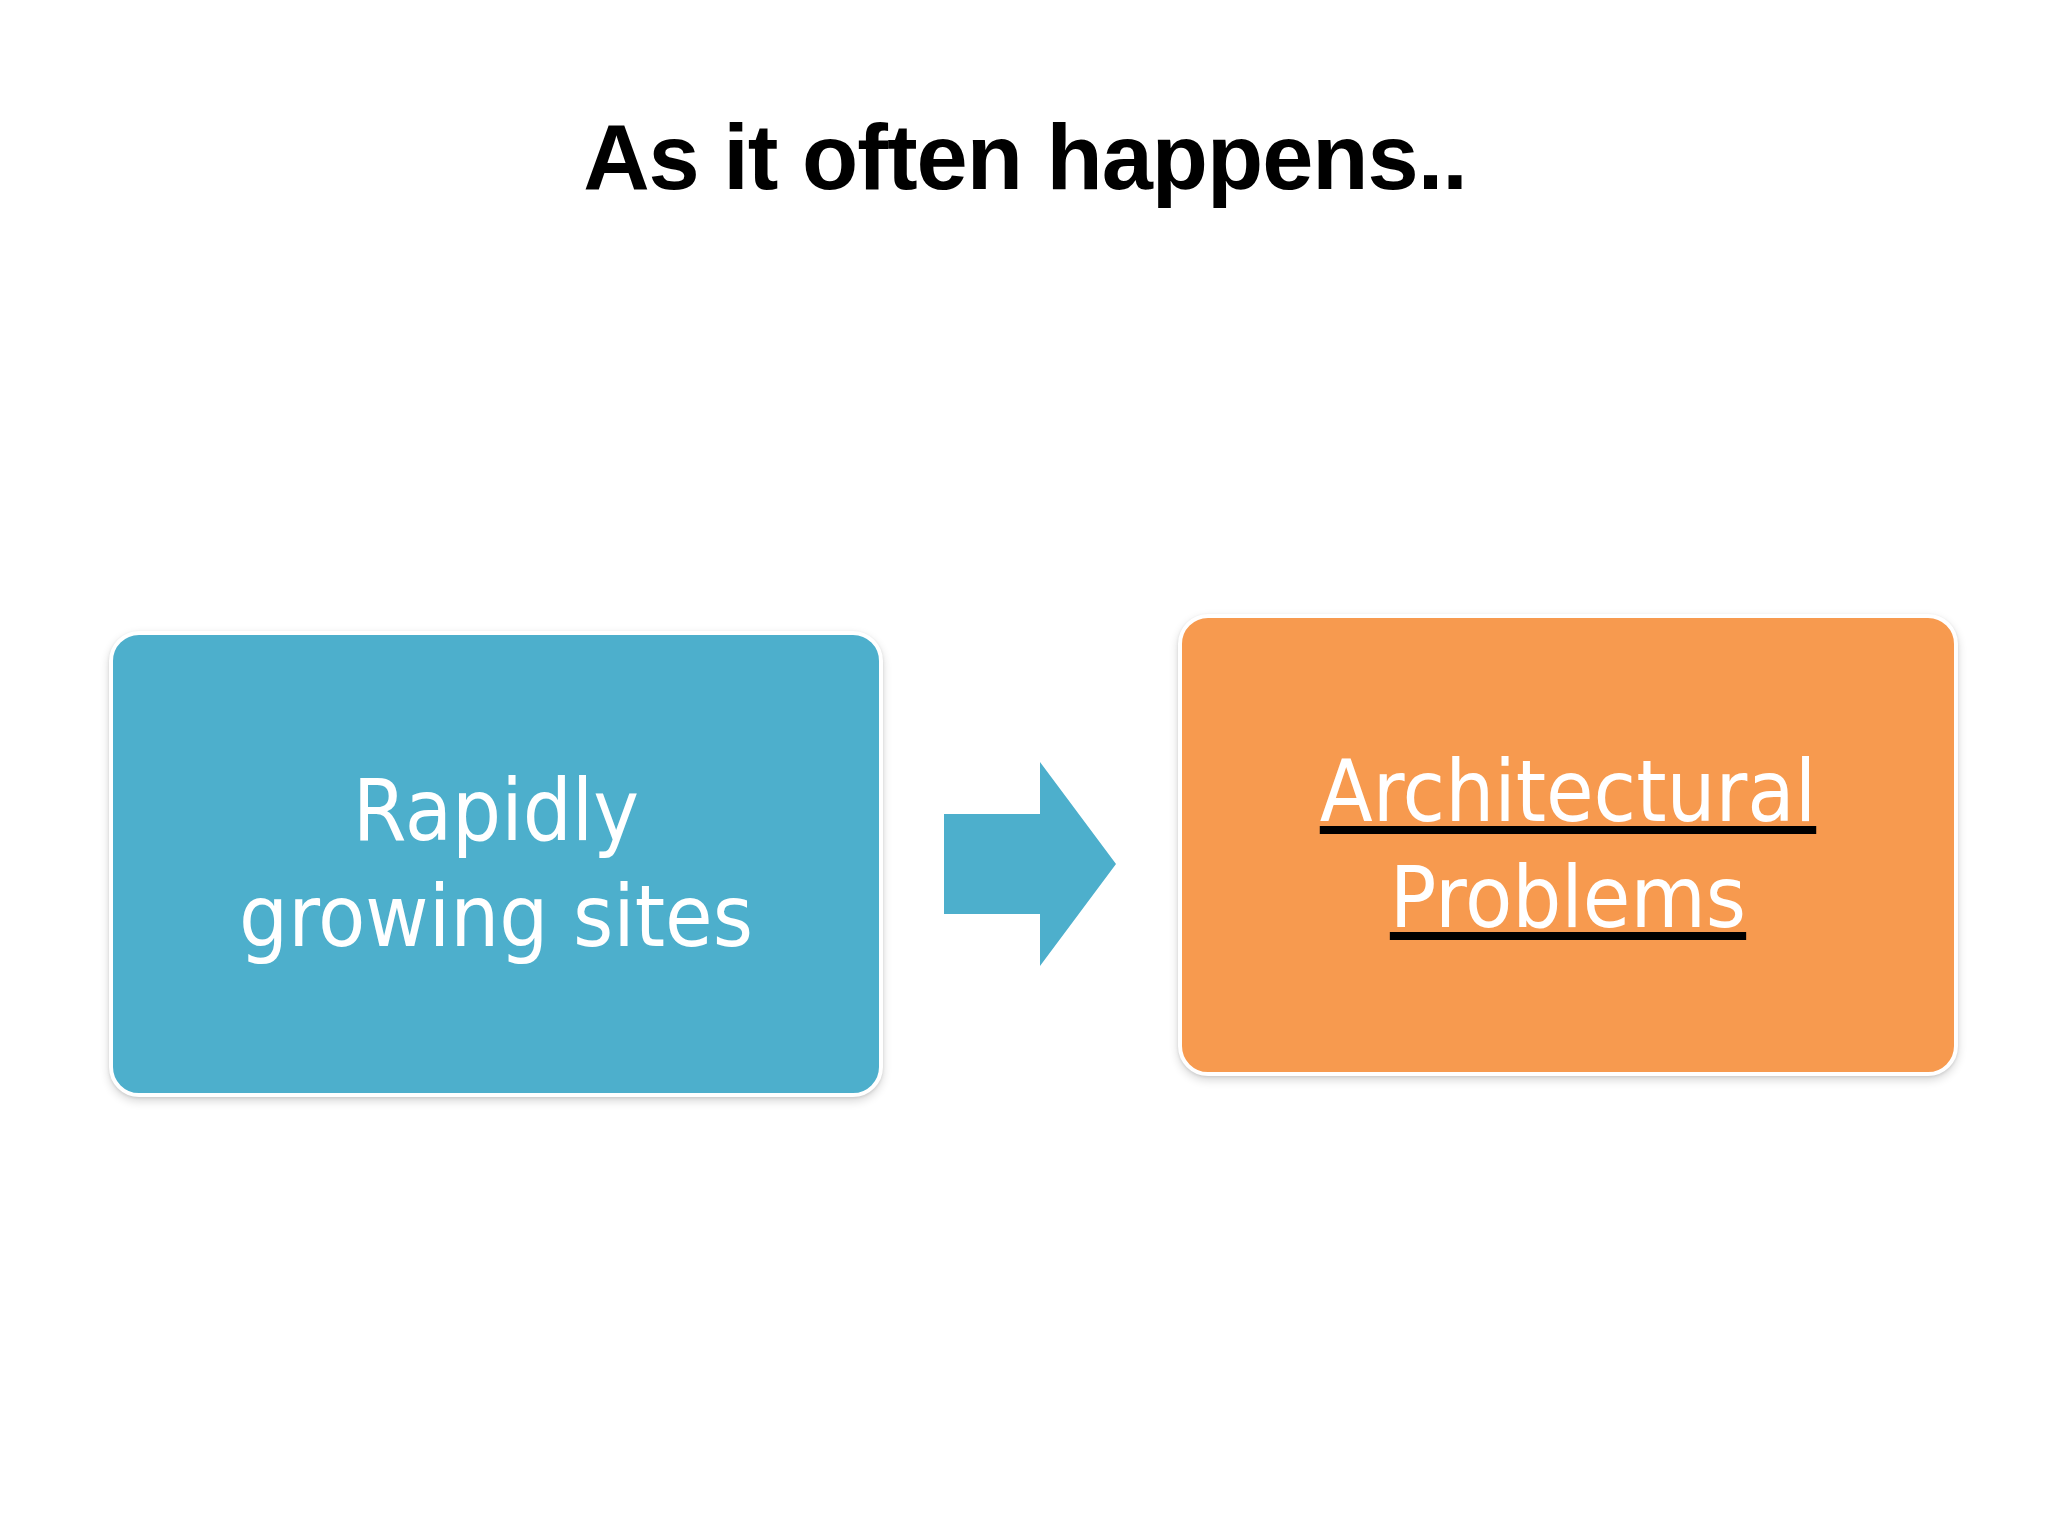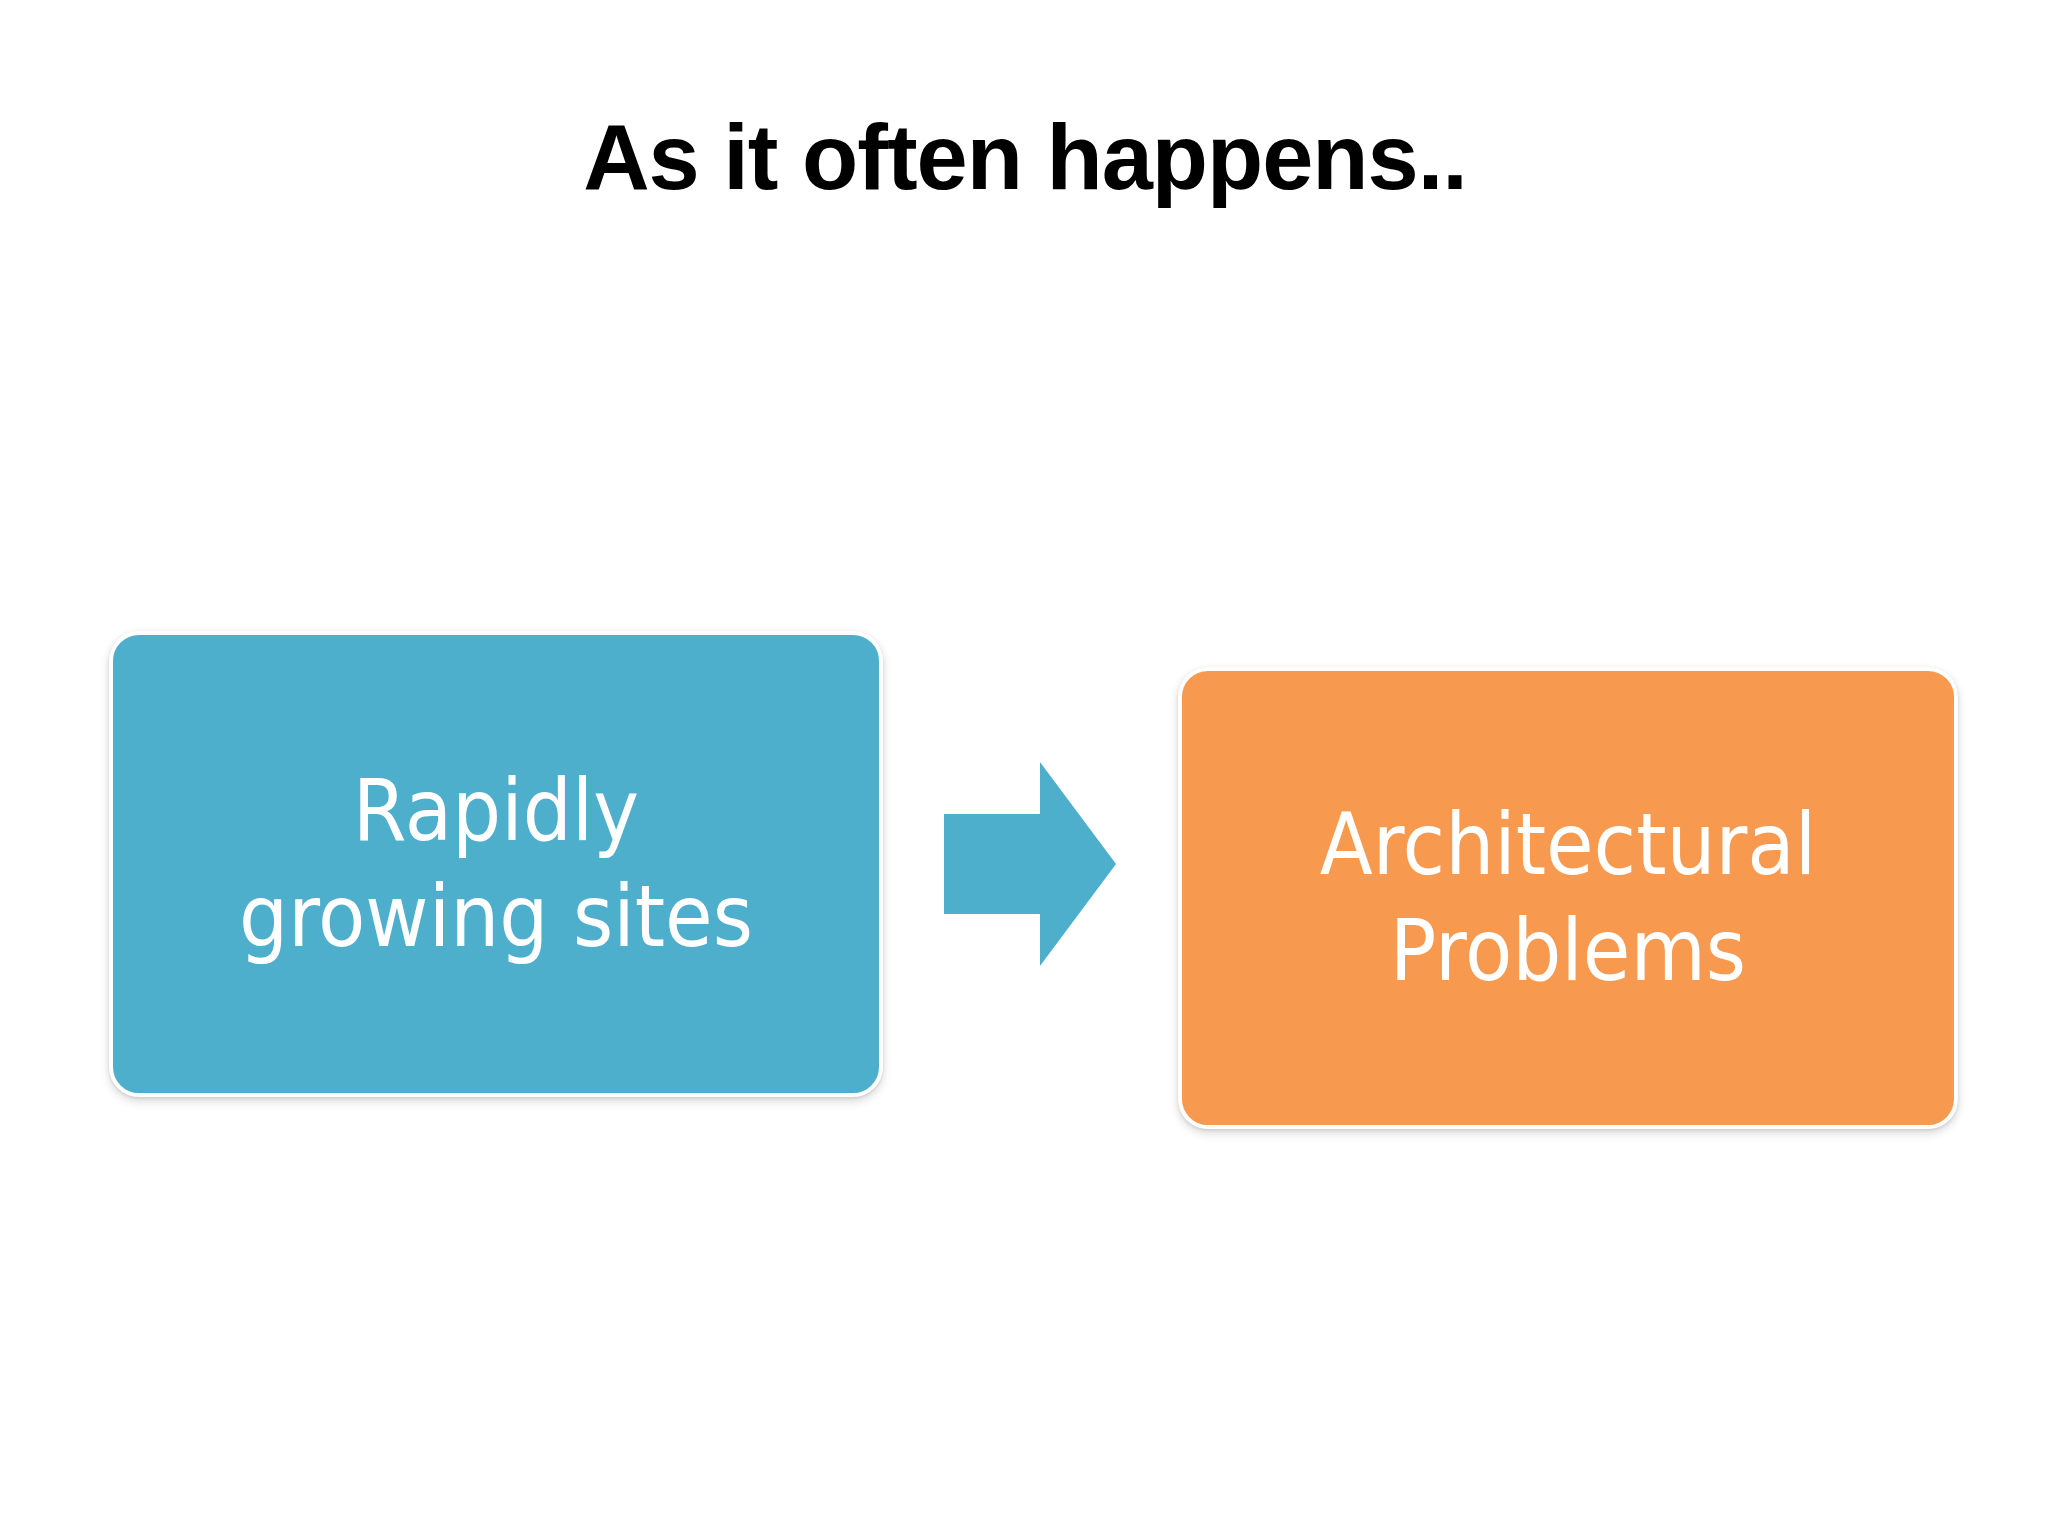--- a/index.html
+++ b/index.html
@@ -76,23 +76,24 @@
 
   #box-rapidly-growing-sites {
     left: 109px;
     top: 631px;
     width: 774px;
     height: 466px;
   }
 
   #box-architectural-problems {
     left: 1178px;
-    top: 667px;
+    top: 614px;
     width: 780px;
     height: 462px;
+    text-decoration: underline;
   }
 
   
   #flow-arrow {
     position: absolute;
     left: 944px;
     top: 762px;
     width: 172px;
     height: 204px;
   }

